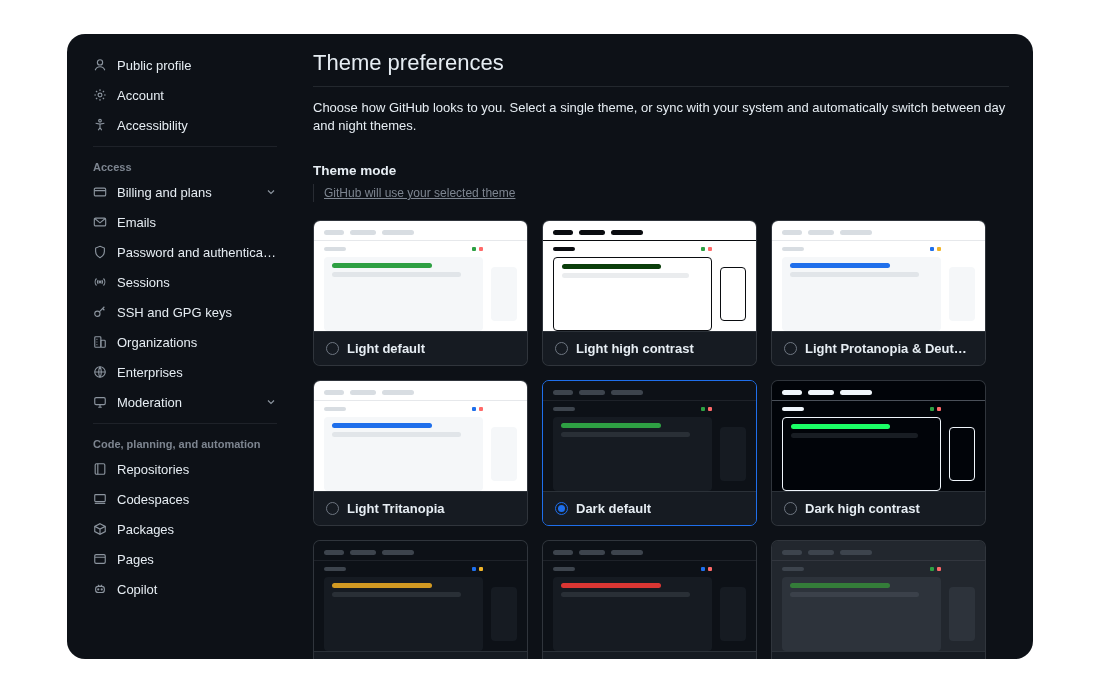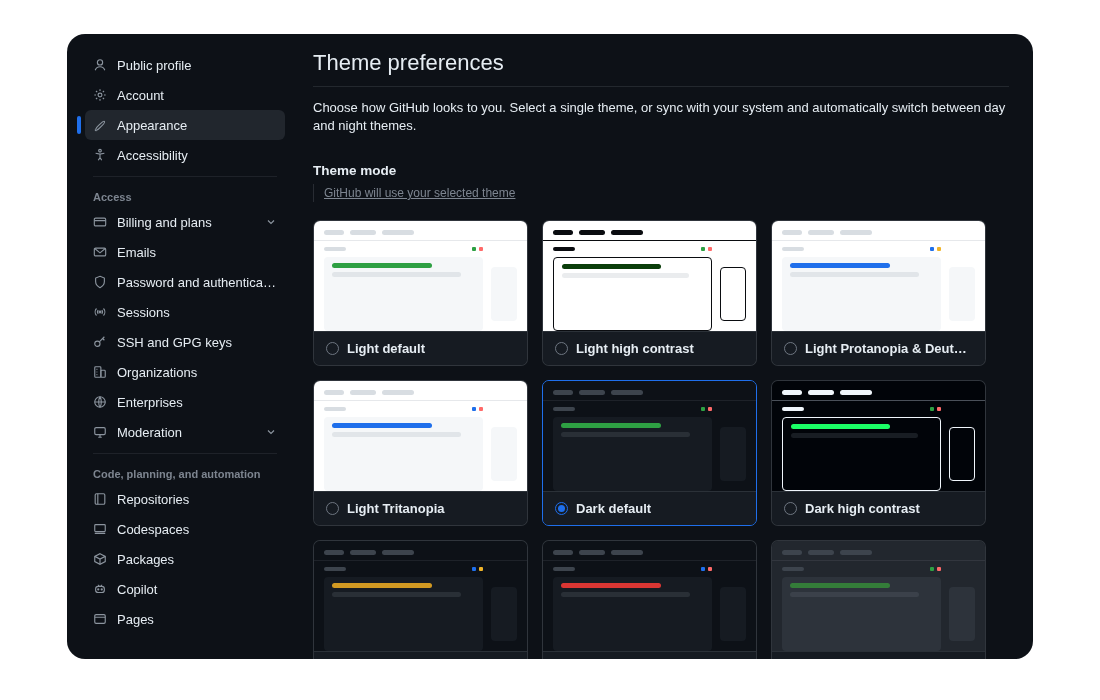--- a/index.html
+++ b/index.html
@@ -248,29 +248,20 @@
       </div>
       <div class="nav-item">
         <span class="nav-icon">
           <svg viewBox="0 0 16 16" fill="none" stroke="currentColor" stroke-width="1.3">
             <circle cx="8" cy="8" r="2.2"></circle>
             <path d="M8 1.5v2M8 12.5v2M1.5 8h2M12.5 8h2M3.4 3.4l1.4 1.4M11.2 11.2l1.4 1.4M12.6 3.4l-1.4 1.4M4.8 11.2l-1.4 1.4"></path>
           </svg>
         </span>
         <span class="nav-label">Account</span>
       </div>
-      <div class="nav-item active">
-        <span class="nav-icon">
-          <svg viewBox="0 0 16 16" fill="none" stroke="currentColor" stroke-width="1.3">
-            <path d="M3 13c1-3 3-4 5-6s4-4 5-3-1 3-3 5-3 4-6 5"></path>
-            <path d="M3 13c-1 1 0 2 1 1"></path>
-          </svg>
-        </span>
-        <span class="nav-label">Appearance</span>
-      </div>
       <div class="nav-item">
         <span class="nav-icon">
           <svg viewBox="0 0 16 16" fill="none" stroke="currentColor" stroke-width="1.3">
             <circle cx="8" cy="3" r="1.5"></circle>
             <path d="M3 6l5 1 5-1M8 7v4M6 14l2-3 2 3"></path>
           </svg>
         </span>
         <span class="nav-label">Accessibility</span>
       </div>
       <div class="nav-divider"></div>
@@ -382,37 +373,37 @@
           <svg viewBox="0 0 16 16" fill="none" stroke="currentColor" stroke-width="1.3">
             <path d="M8 2l6 3v6l-6 3-6-3V5l6-3z"></path>
             <path d="M2 5l6 3 6-3M8 8v6"></path>
           </svg>
         </span>
         <span class="nav-label">Packages</span>
       </div>
       <div class="nav-item">
         <span class="nav-icon">
           <svg viewBox="0 0 16 16" fill="none" stroke="currentColor" stroke-width="1.3">
+            <rect x="2" y="3" width="12" height="10" rx="1.5"></rect>
+            <path d="M2 6h12"></path>
+          </svg>
+        </span>
+        <span class="nav-label">Pages</span>
+      </div>
+      <div class="nav-item">
+        <span class="nav-icon">
+          <svg viewBox="0 0 16 16" fill="none" stroke="currentColor" stroke-width="1.3">
             <rect x="3" y="5" width="10" height="7" rx="3"></rect>
             <path d="M6 3c0 2 1 2 2 2s2 0 2-2"></path>
             <circle cx="6" cy="8.5" r="0.6" fill="currentColor"></circle>
             <circle cx="10" cy="8.5" r="0.6" fill="currentColor"></circle>
           </svg>
         </span>
         <span class="nav-label">Copilot</span>
       </div>
-      <div class="nav-item">
-        <span class="nav-icon">
-          <svg viewBox="0 0 16 16" fill="none" stroke="currentColor" stroke-width="1.3">
-            <rect x="2" y="3" width="12" height="10" rx="1.5"></rect>
-            <path d="M2 6h12"></path>
-          </svg>
-        </span>
-        <span class="nav-label">Pages</span>
-      </div>
     </nav>
 
   <main class="main">
     <div class="page-title">Theme preferences</div>
     <div class="title-rule"></div>
     <div class="desc">Choose how GitHub looks to you. Select a single theme, or sync with your system and automatically switch between day and night themes.</div>
 
     <div class="subhead">Theme mode</div>
     <div class="mode-row">
       <div class="mode-vline"></div>

